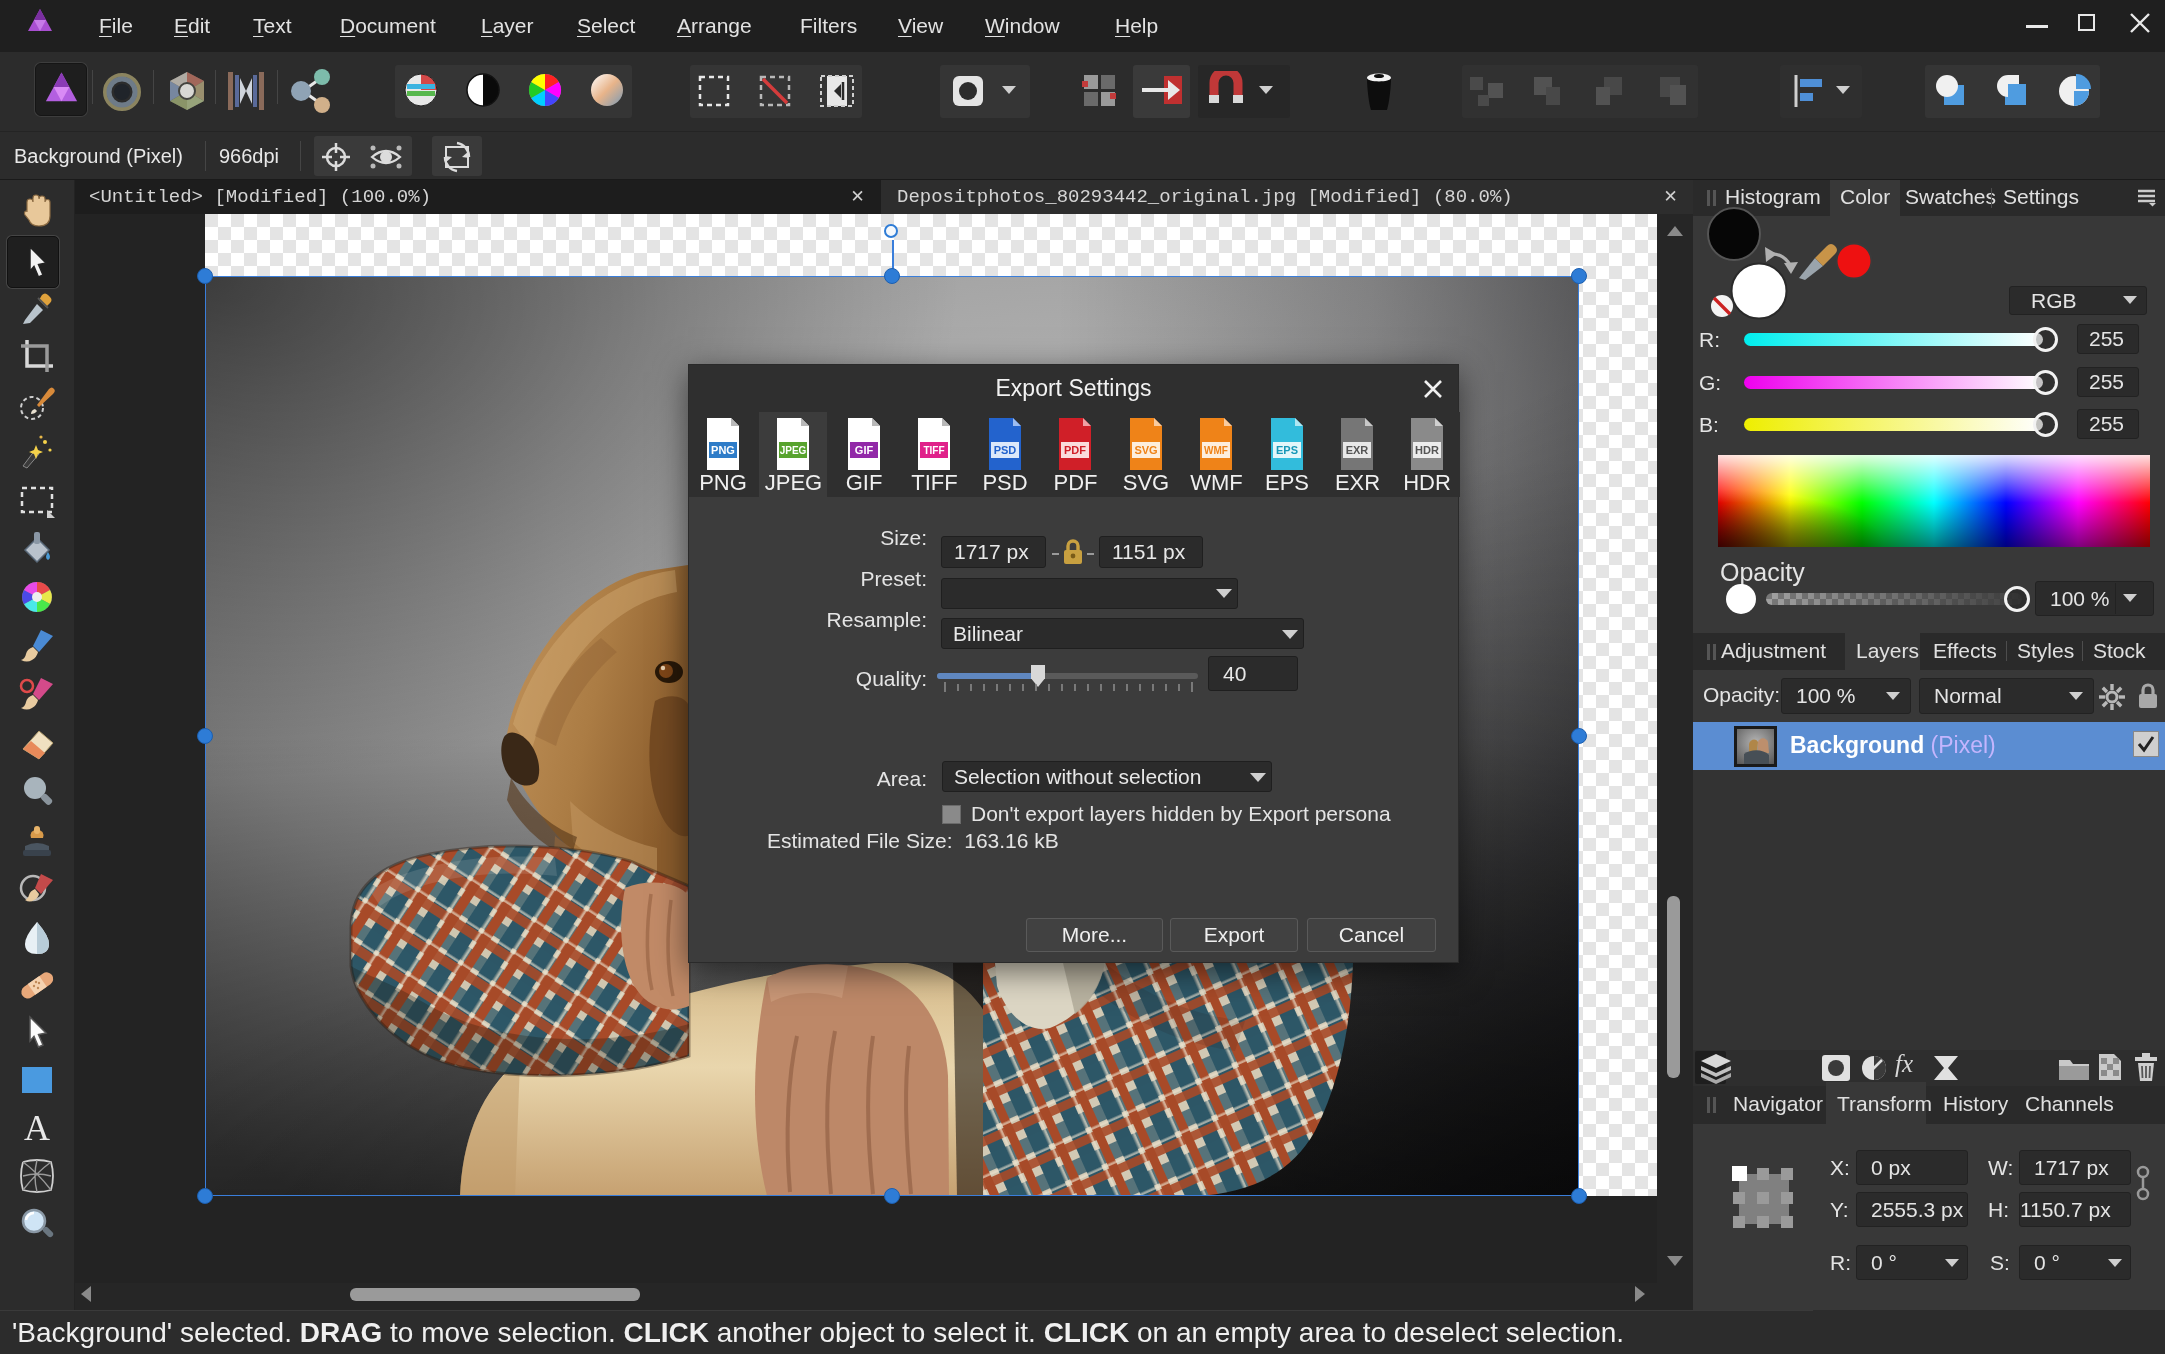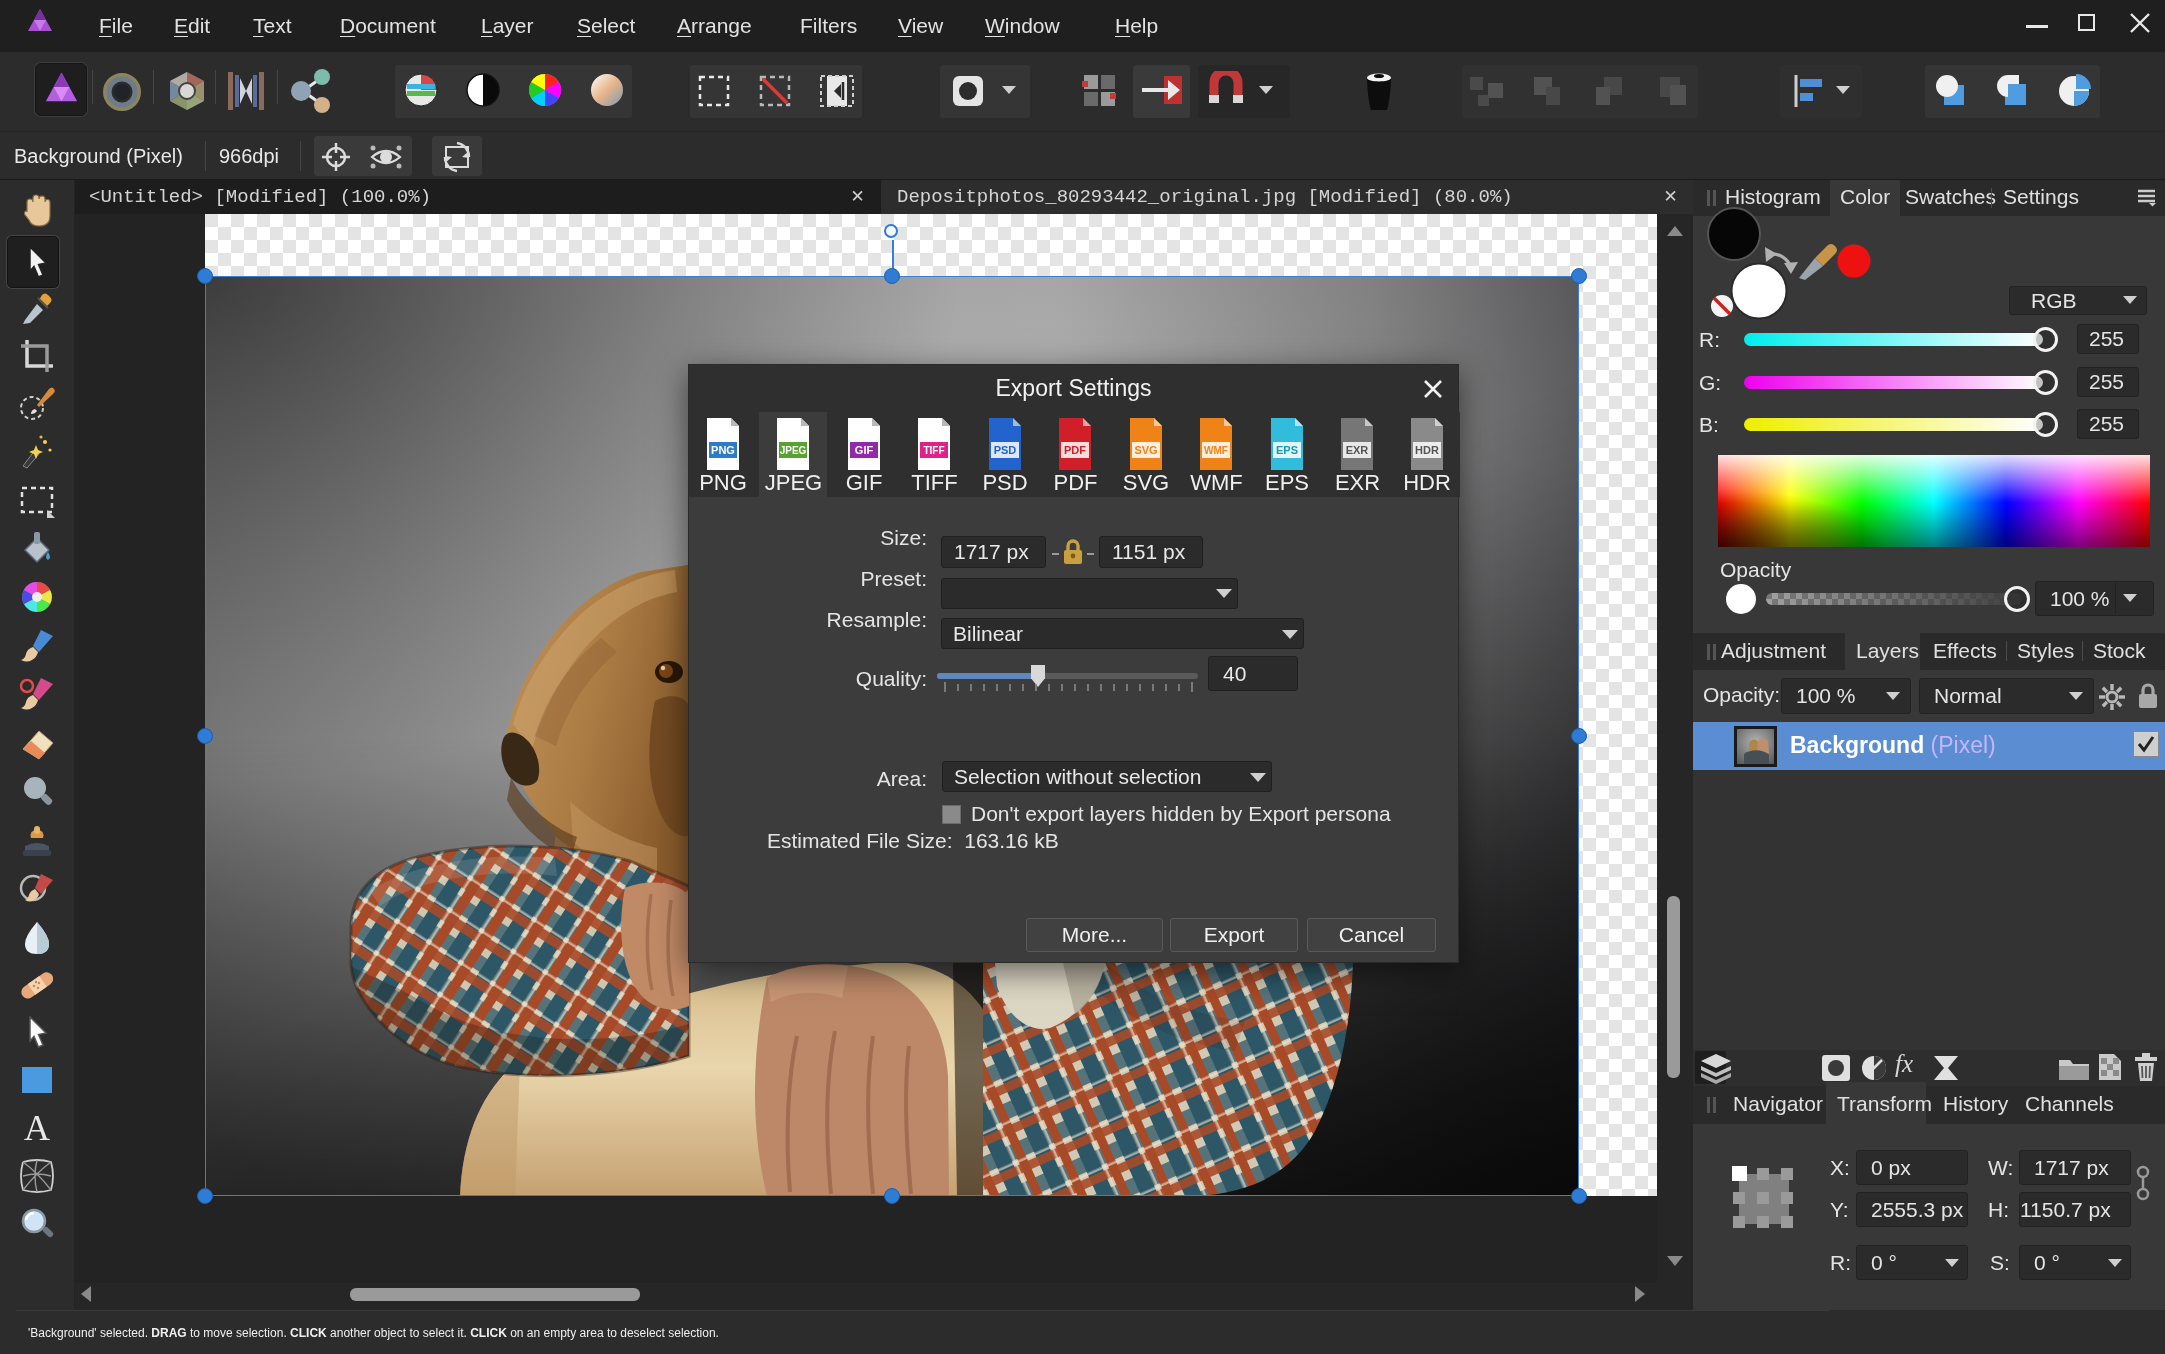--- a/index.html
+++ b/index.html
@@ -43,22 +43,22 @@
     color:#e8e8e8; font-size:21px; }
   .darrow { position:absolute; width:0; height:0; border-left:8px solid transparent; border-right:8px solid transparent; border-top:9px solid #cfcfcf; }
   .dbtn { position:absolute; top:553px; height:34px; background:#414141; border:1px solid #5a5a5a; border-radius:3px;
     color:#efefef; font-size:21px; text-align:center; line-height:32px; }
   
   #rpanel { position:absolute; left:1693px; top:180px; width:472px; height:1130px; background:#383838; }
   .ptabbar { position:absolute; left:0; width:472px; background:#2a2a2a; }
   .ptab { position:absolute; color:#e0e0e0; font-size:21px; }
   .pbox { position:absolute; background:#2b2b2b; border:1px solid #222; border-radius:3px; color:#e4e4e4; font-size:21px; }
   
-  #statusbar { position:absolute; left:16px; top:1310px; width:1813px; height:44px; background:#2c2c2c; border-top:1px solid #3a3a3a;
-    color:#f0f0f0; font-size:12px; line-height:44px; }
+  #statusbar { position:absolute; left:0; top:1310px; width:1813px; height:44px; background:#2c2c2c; border-top:1px solid #3a3a3a;
+    color:#f0f0f0; font-size:28px; line-height:44px; }
 </style>
 </head>
 <body>
 <div id="app">
 
 <div id="menubar">
   <svg class="abs" style="left:26px;top:7px" width="28" height="30" viewBox="0 0 28 30">
     <path d="M14 2 L26 24 L2 24 Z" fill="#a94fd1"></path>
     <path d="M14 2 L20 13 L8 13 Z" fill="#7a2fa0"></path>
     <path d="M8 13 L20 13 L14 24 Z" fill="#c77ae8"></path>
@@ -759,21 +759,21 @@
   <div class="abs" style="left:51px;top:238px;width:299px;height:13px;border-radius:7px;background:linear-gradient(to right,#eeee00,#ffffff)"></div>
   <div class="abs" style="left:340px;top:232px;width:25px;height:25px;border-radius:50%;border:3.5px solid #f2f2f2;background:rgba(20,20,20,0.25)"></div>
   <div class="pbox" style="left:384px;top:229px;width:62px;height:30px;line-height:28px;padding-left:11px">255</div>
 
   <div class="abs" style="left:25px;top:275px;width:432px;height:92px;
     background:linear-gradient(to bottom, rgba(255,255,255,.88), rgba(255,255,255,0) 52%),
     linear-gradient(to bottom, rgba(0,0,0,0) 52%, rgba(0,0,0,.5)),
     radial-gradient(ellipse 55% 90% at 0% 100%, rgba(0,0,0,.55), rgba(0,0,0,0) 70%),
     linear-gradient(to right,#f00,#ff8000,#ff0,#80ff00,#0f0,#00ff80,#0ff,#0080ff,#00f,#8000ff,#f0f,#ff0080,#f00)"></div>
 
-  <div class="abs" style="left:27px;top:378px;color:#e4e4e4;font-size:21px">Opacity</div>
+  <div class="abs" style="left:27px;top:378px;color:#e4e4e4;font-size:25px">Opacity</div>
   <div class="abs" style="left:33px;top:404px;width:30px;height:30px;border-radius:50%;background:#fff"></div>
   <div class="abs" style="left:73px;top:413px;width:256px;height:12px;border-radius:6px;background-image:linear-gradient(to right, rgba(58,58,58,0.2), rgba(58,58,58,0.95)),conic-gradient(#bbb 0 25%, #888 0 50%, #bbb 0 75%, #888 0);background-size:100% 100%,12px 12px"></div>
   <div class="abs" style="left:311px;top:406px;width:26px;height:26px;border-radius:50%;border:3.5px solid #f2f2f2;background:rgba(20,20,20,0.3)"></div>
   <div class="pbox" style="left:342px;top:401px;width:119px;height:35px;line-height:33px;padding-left:14px">100 %</div>
   <div class="abs" style="left:422px;top:403px;width:1px;height:31px;background:#222"></div>
   <div class="darrow" style="left:430px;top:414px;border-left-width:7px;border-right-width:7px;border-top-width:8px"></div>
 
   <div class="ptabbar" style="top:453px;height:37px"></div>
   <div class="abs" style="left:152px;top:449px;width:75px;height:41px;background:#383838"></div>
   <div class="abs" style="left:14px;top:464px;width:3px;height:16px;background:#555"></div>

